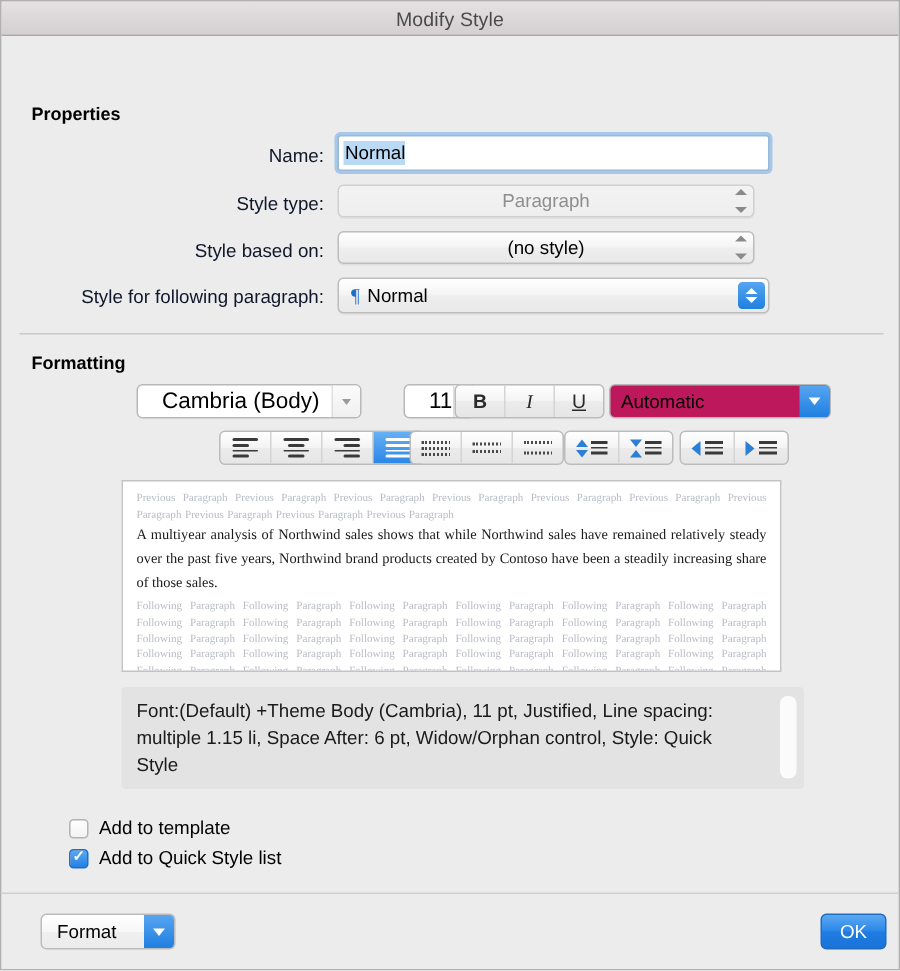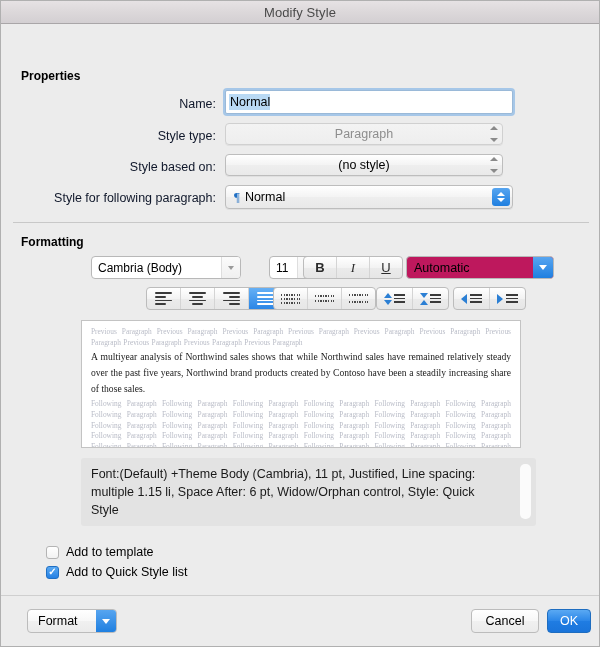--- a/index.html
+++ b/index.html
@@ -159,23 +159,23 @@
     box-sizing: border-box;
     background: #fff;
     border: 1px solid #b8b8b8;
     border-radius: 4px;
     display: flex;
     align-items: center;
     overflow: hidden;
   }
   .combo .ctext {
     flex: 1;
-    font-size: 12px;
+    font-size: 15px;
     color: #000;
-    padding-left: 6px;
+    padding-left: 16px;
     white-space: nowrap;
   }
   .combo .carrow {
     width: 18px;
     height: 100%;
     border-left: 1px solid #dedede;
     background: linear-gradient(to bottom, #fbfbfb, #f0f0f0);
     display: flex;
     align-items: center;
     justify-content: center;
@@ -643,22 +643,19 @@
       <span class="clabel">Add to Quick Style list</span>
     </div>
 
     <div class="bottombar">
       <div class="formatbtn" style="left:26px; top:13px; width:90px;">
         <span class="ftext">Format</span>
         <span class="fblue">
             <i></i>
           </span>
       </div>
-      <div class="btn" style="left:470px; top:13px; width:68px;">
-        <span>Cancel</span>
-      </div>
       <div class="btn primary" style="left:546px; top:13px; width:44px;">
         <span>OK</span>
       </div>
     </div>
 
   </div>
 </div>
 
 </body></html>

